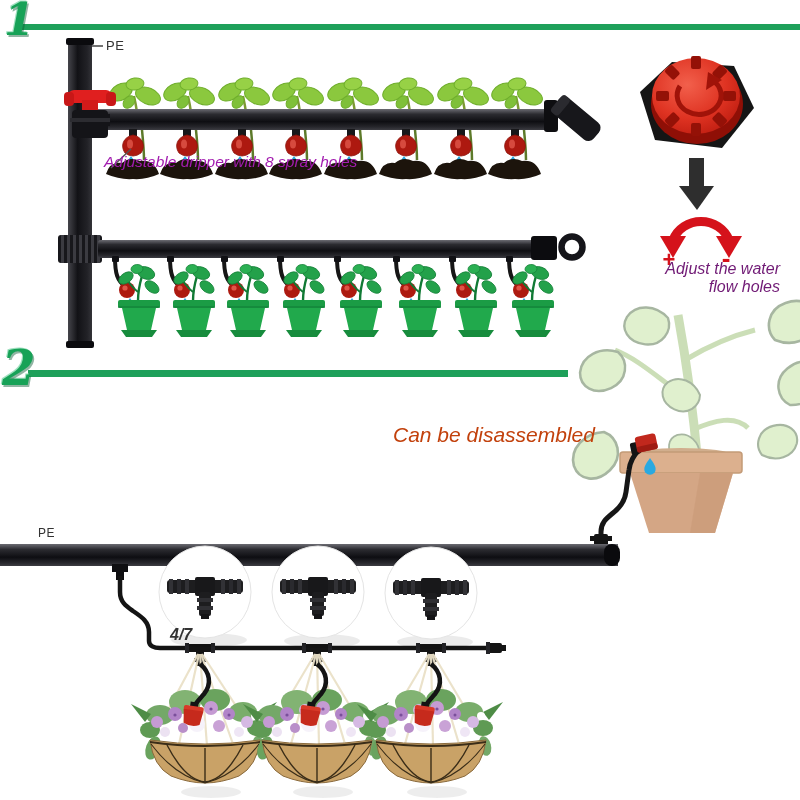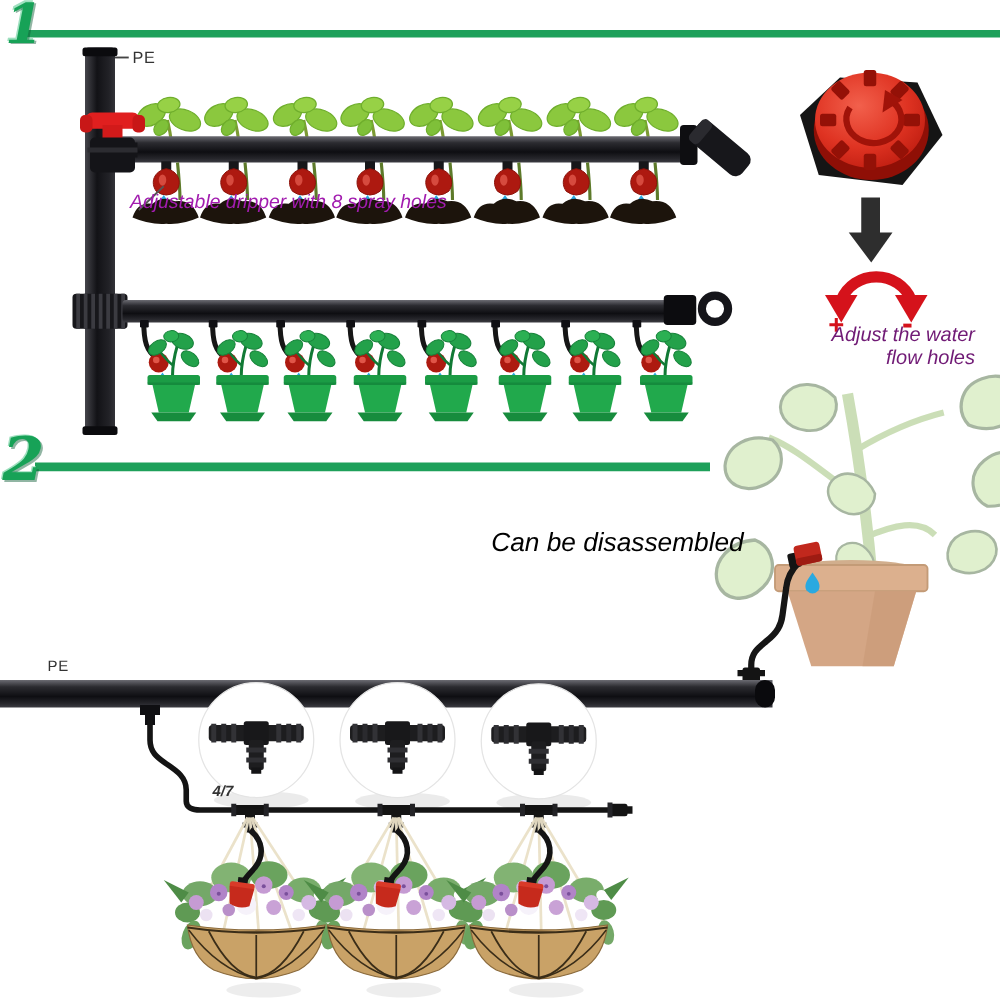--- a/index.html
+++ b/index.html
@@ -7,28 +7,28 @@
          font-family:"Liberation Sans",sans-serif;}
   #stage svg{position:absolute;left:0;top:0;}
   .lbl{position:absolute;color:#222;}
   .ornament{font-family:"DejaVu Serif",serif;font-style:italic;font-weight:bold;
             color:#17a257;line-height:1;
             text-shadow:1.5px 1.5px 0 rgba(10,90,50,.45),-1px -1px 0 #9fe0bf;}
   #ornament1{left:4px;top:-2px;font-size:44px;}
   #ornament2{left:2px;top:344px;font-size:48px;}
   #pe1{left:106px;top:38px;font-size:13px;color:#333;letter-spacing:.5px;}
   #pe2{left:38px;top:526px;font-size:12px;color:#333;letter-spacing:.5px;}
-  #tube47{left:170px;top:626px;font-size:12px;font-style:italic;font-weight:bold;color:#333;}
+  #tube47{left:170px;top:626px;font-size:16px;font-style:italic;font-weight:bold;color:#333;}
   #cap1{left:104px;top:153px;font-size:15.5px;font-style:italic;color:#a21caf;}
   #plus{left:658px;top:249px;width:22px;text-align:center;font-size:22px;font-weight:bold;color:#d5121b;line-height:1;}
   #minus{left:714px;top:245px;width:24px;text-align:center;font-size:26px;font-weight:bold;color:#d5121b;line-height:1;}
   #adjustcap{left:618px;top:260px;width:162px;text-align:right;font-size:16px;
              font-style:italic;color:#701a75;line-height:1.15;}
   #disassemble{left:393px;top:423px;width:230px;font-size:21px;font-style:italic;
-               color:#000000;line-height:1.15;}
+               color:#c2410c;line-height:1.15;}
 </style>
 </head>
 <body>
 
 <div id="stage">
 
 <svg width="800" height="800" viewBox="0 0 800 800">
   <defs>
     <linearGradient id="pipeH" x1="0" y1="0" x2="0" y2="1">
       <stop offset="0" stop-color="#6b6b72"></stop>

